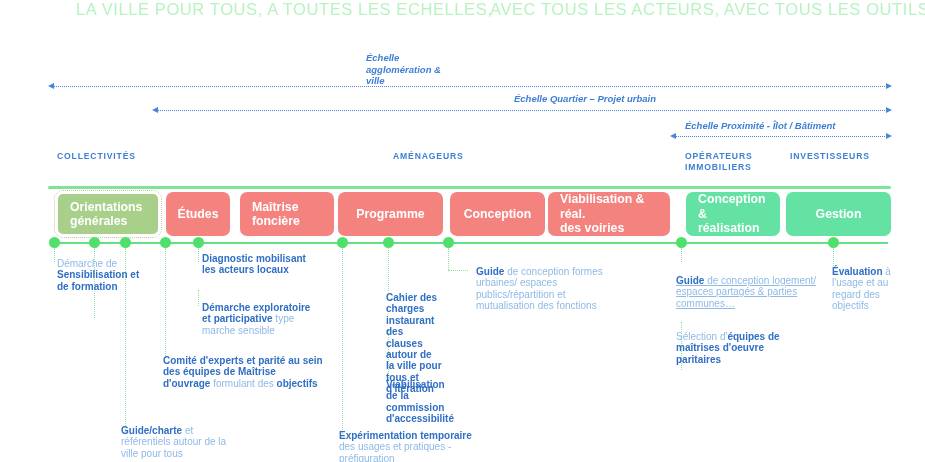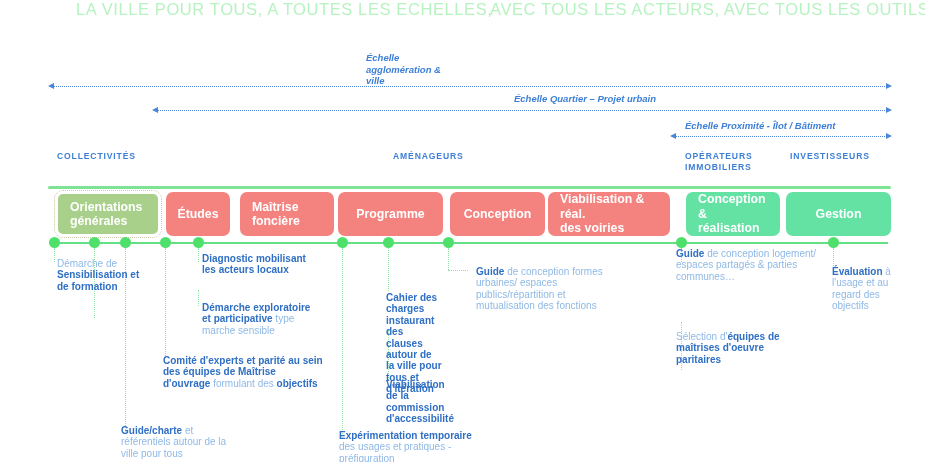--- a/index.html
+++ b/index.html
@@ -172,19 +172,19 @@
   <div class="note" style="left:163px;top:355px;width:162px;"><b>Comité d'experts et parité au sein des équipes de Maîtrise d'ouvrage </b><span>formulant des </span><b>objectifs</b></div>
 
   <div class="note" style="left:386px;top:292px;width:56px;"><b>Cahier des charges instaurant des clauses autour de la ville pour tous et d'itération</b></div>
 
   <div class="note" style="left:386px;top:379px;width:60px;"><b>Viabilisation de la commission d'accessibilité</b></div>
 
   <div class="note" style="left:339px;top:430px;width:140px;"><b>Expérimentation temporaire </b><span>des usages et pratiques - préfiguration</span></div>
 
   <div class="note" style="left:476px;top:266px;width:145px;"><b>Guide </b><span>de conception formes urbaines/ espaces publics/répartition et mutualisation des fonctions</span></div>
 
-  <div class="note" style="left:676px;top:248px;width:148px;"><b>Guide </b><span>de conception logement/ espaces partagés &amp; parties communes…</span></div>
+  <div class="note" style="left:676px;top:275px;width:148px;text-decoration:underline;"><b>Guide </b><span>de conception logement/ espaces partagés &amp; parties communes…</span></div>
 
   <div class="note" style="left:676px;top:331px;width:120px;"><span>Sélection d'</span><b>équipes de maîtrises d'oeuvre paritaires</b></div>
 
   <div class="note" style="left:832px;top:266px;width:70px;"><b>Évaluation </b><span>à l'usage et au regard des objectifs</span></div>
 
 </div>
 
 </body></html>

